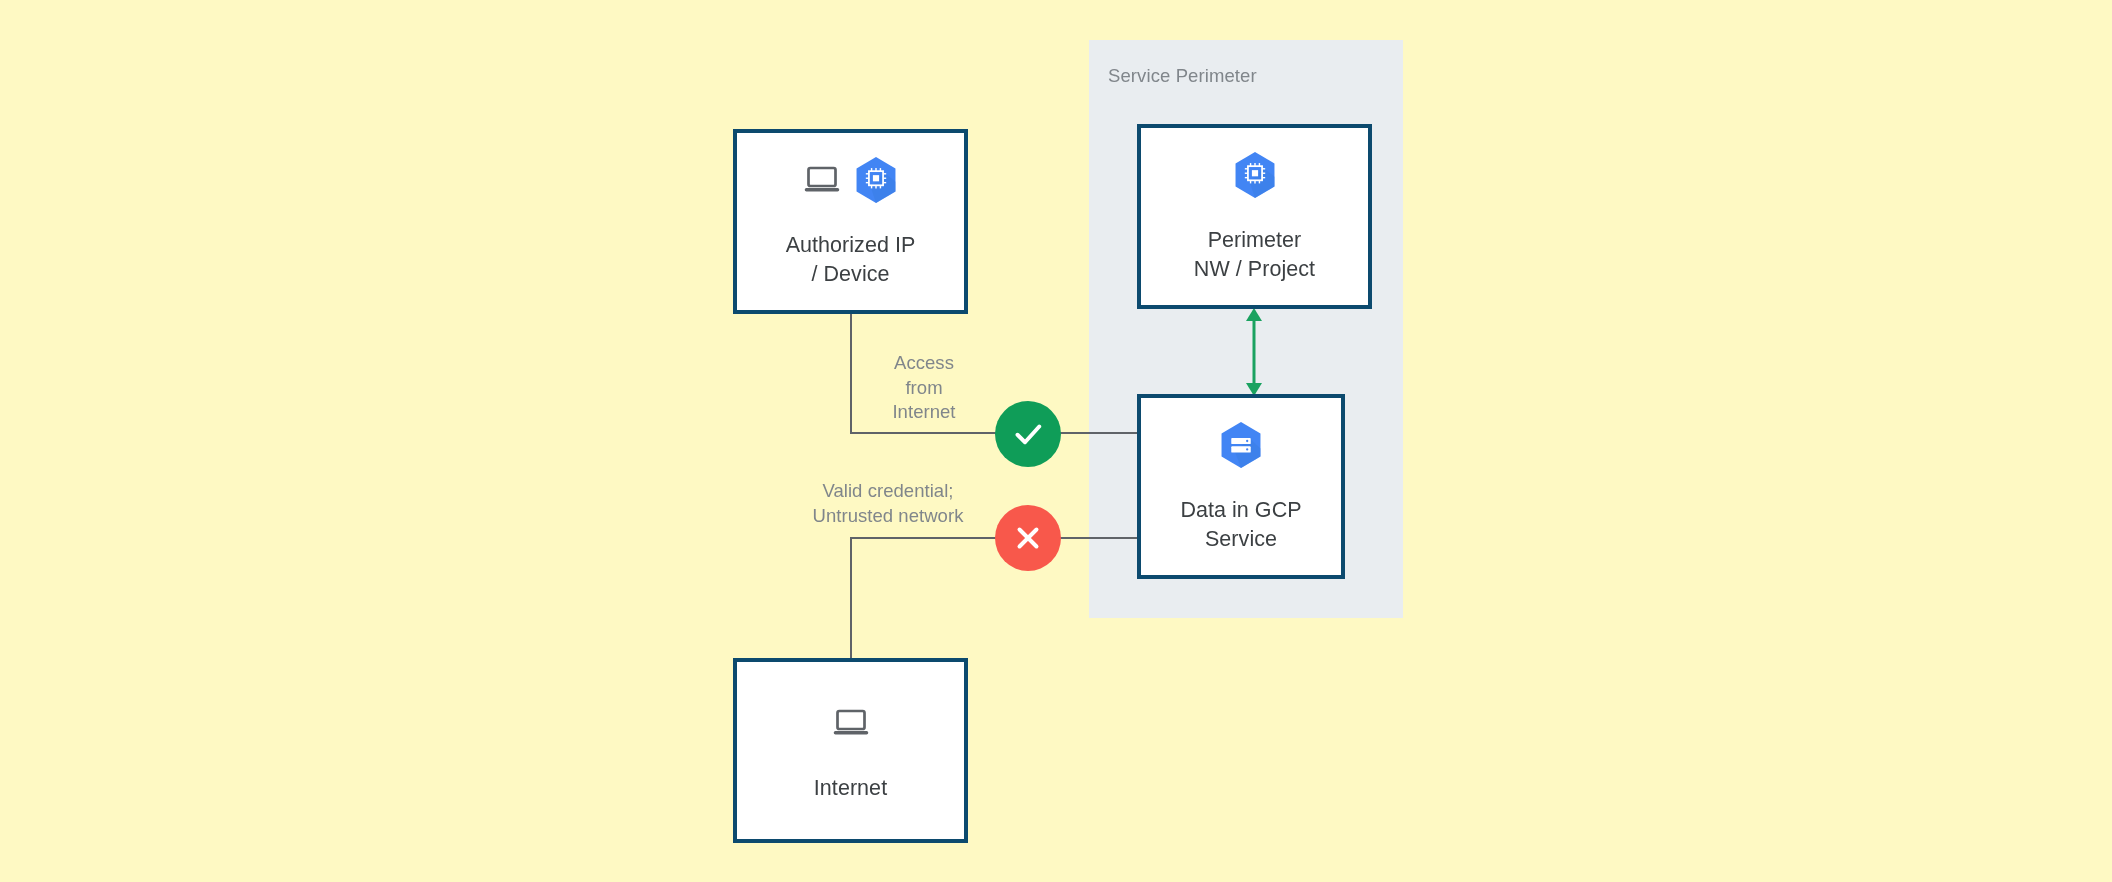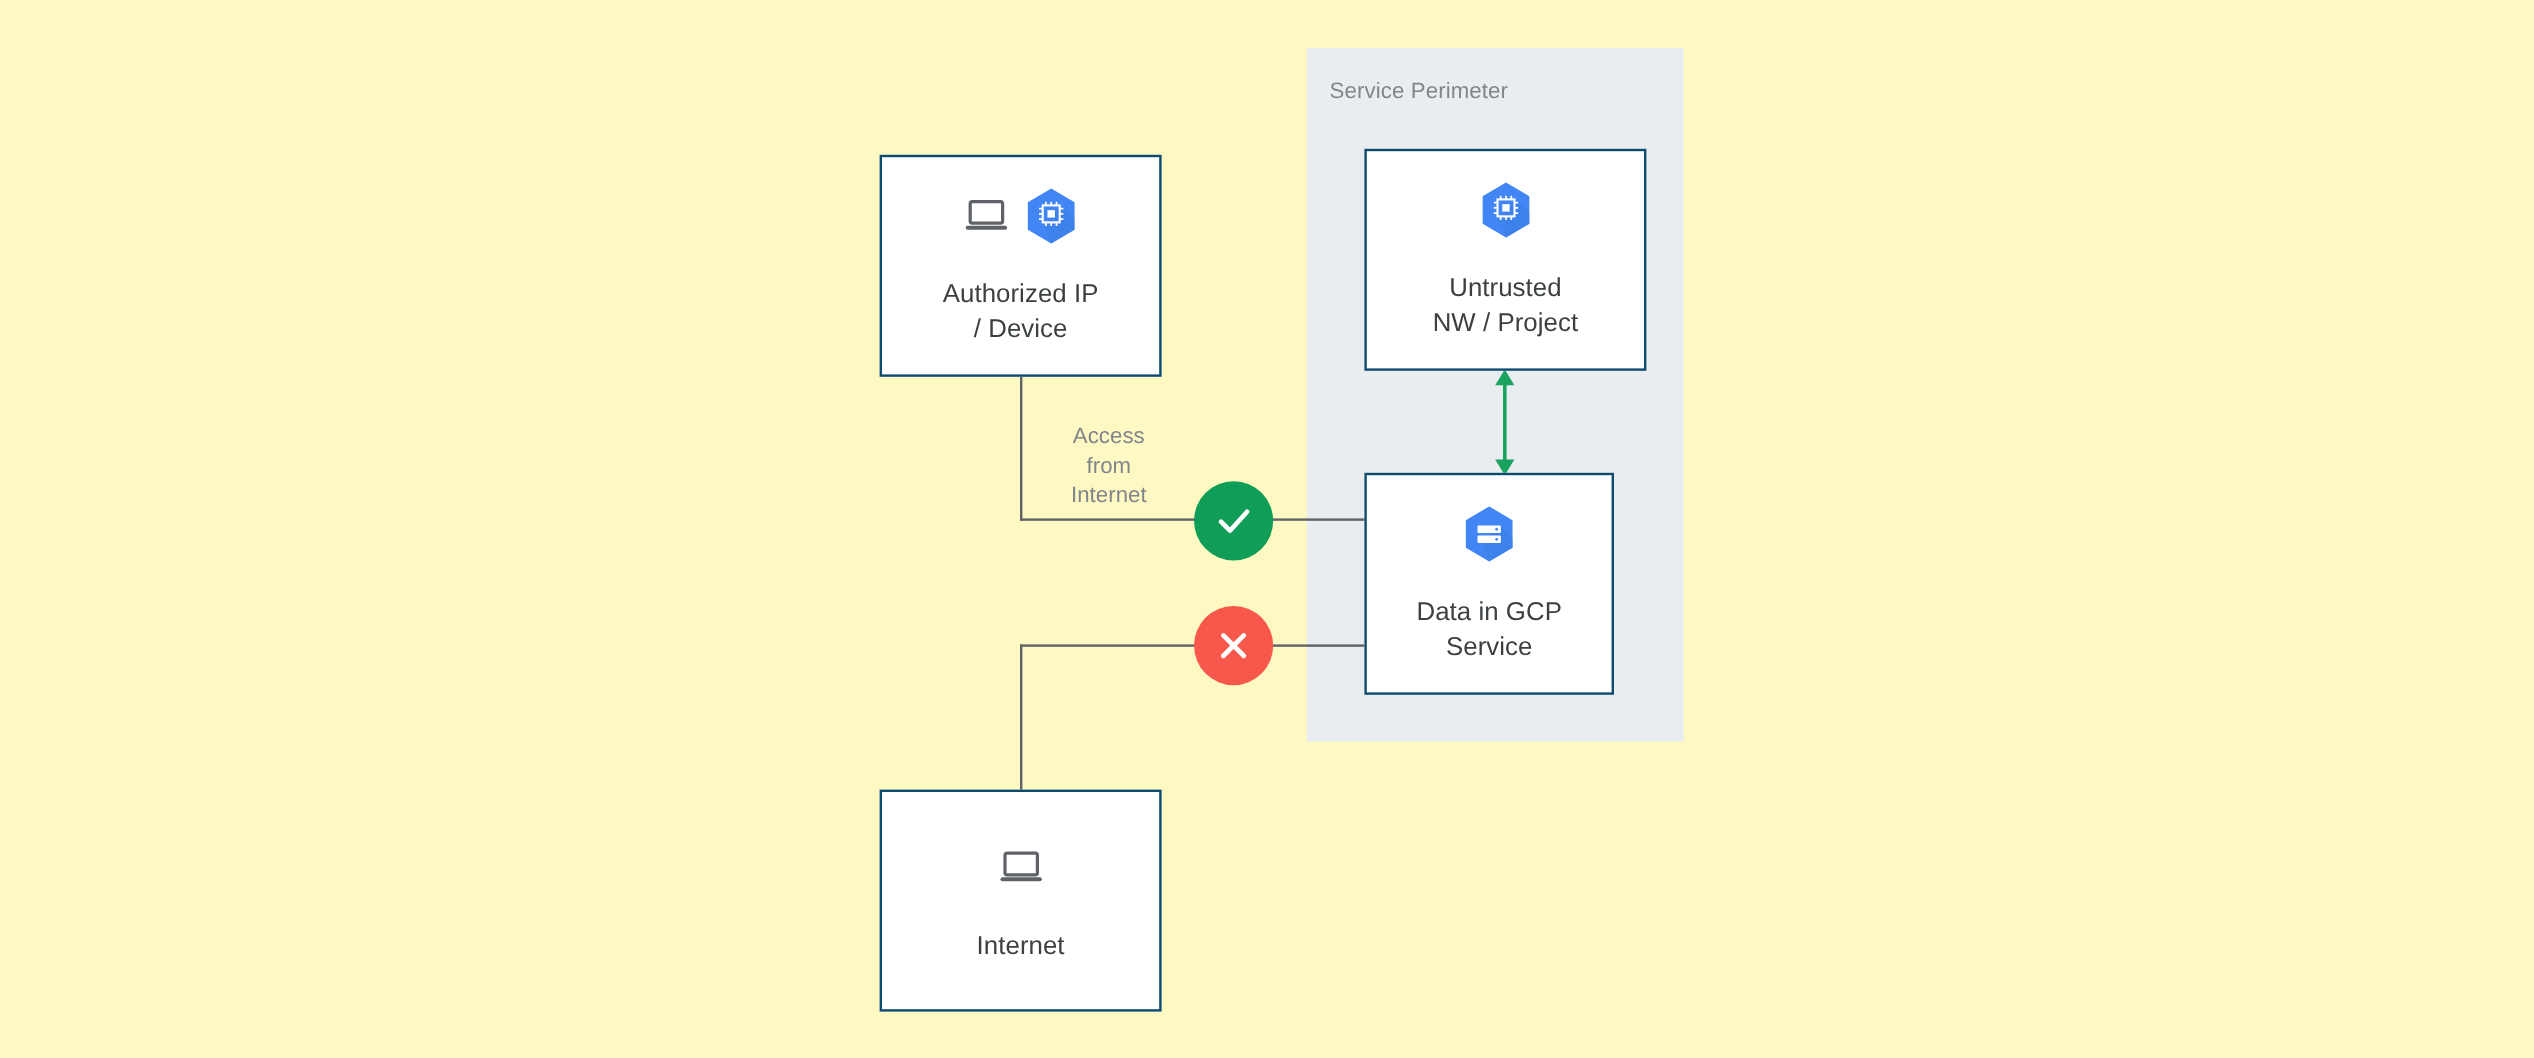--- a/index.html
+++ b/index.html
@@ -36,21 +36,21 @@
     font-size: 18.5px;
     color: #80868b;
     letter-spacing: 0.1px;
     white-space: nowrap;
   }
 
   
   .node {
     position: absolute;
     background: #ffffff;
-    border: 2px solid #0c4a6e;
+    border: 4px solid #0c4a6e;
     box-sizing: border-box;
     display: flex;
     flex-direction: column;
     align-items: center;
     justify-content: center;
   }
   .node-label {
     font-size: 21.5px;
     line-height: 29px;
     color: #3c4043;
@@ -204,21 +204,21 @@
           <line x1="31" y1="34" x2="31" y2="37.5"></line>
           <line x1="14.5" y1="21" x2="18" y2="21"></line>
           <line x1="14.5" y1="26" x2="18" y2="26"></line>
           <line x1="14.5" y1="31" x2="18" y2="31"></line>
           <line x1="34" y1="21" x2="37.5" y2="21"></line>
           <line x1="34" y1="26" x2="37.5" y2="26"></line>
           <line x1="34" y1="31" x2="37.5" y2="31"></line>
         </g>
       </svg>
     </div>
-    <div class="node-label">Untrusted
+    <div class="node-label">Perimeter
 NW / Project</div>
   </div>
 
   <div class="node" id="node-data-gcp">
     <div class="icon-row">
       <svg width="46" height="50" viewBox="0 0 52 56">
         <polygon points="26,2 48,15 48,41 26,54 4,41 4,15" fill="#4285f4"></polygon>
         <polygon points="26,54 48,41 48,32 36,21 19,35" fill="#3b7de3" opacity="0.55"></polygon>
         <rect x="15" y="20" width="22" height="7" rx="1" fill="#ffffff"></rect>
         <rect x="15" y="29.5" width="22" height="7" rx="1" fill="#ffffff"></rect>
@@ -236,20 +236,22 @@
         <rect x="3" y="2" width="18" height="12" rx="1.2" fill="none" stroke="#5f6368" stroke-width="1.8"></rect>
         <rect x="0.5" y="15.4" width="23" height="2.2" rx="1.1" fill="#5f6368"></rect>
       </svg>
     </div>
     <div class="node-label">Internet</div>
   </div>
 
   <div class="edge-label" id="label-access-from-internet">Access
 from
 Internet</div>
+  <div class="edge-label" id="label-valid-credential">Valid credential;
+Untrusted network</div>
 
   <div class="badge" id="badge-allow">
     <svg width="36" height="36" viewBox="0 0 24 24">
       <polyline points="5,12.5 10,17.5 19.5,7" fill="none" stroke="#ffffff" stroke-width="2.6" stroke-linecap="round" stroke-linejoin="round"></polyline>
     </svg>
   </div>
   <div class="badge" id="badge-deny">
     <svg width="34" height="34" viewBox="0 0 24 24">
       <line x1="6" y1="6" x2="18" y2="18" stroke="#ffffff" stroke-width="2.8" stroke-linecap="round"></line>
       <line x1="18" y1="6" x2="6" y2="18" stroke="#ffffff" stroke-width="2.8" stroke-linecap="round"></line>

